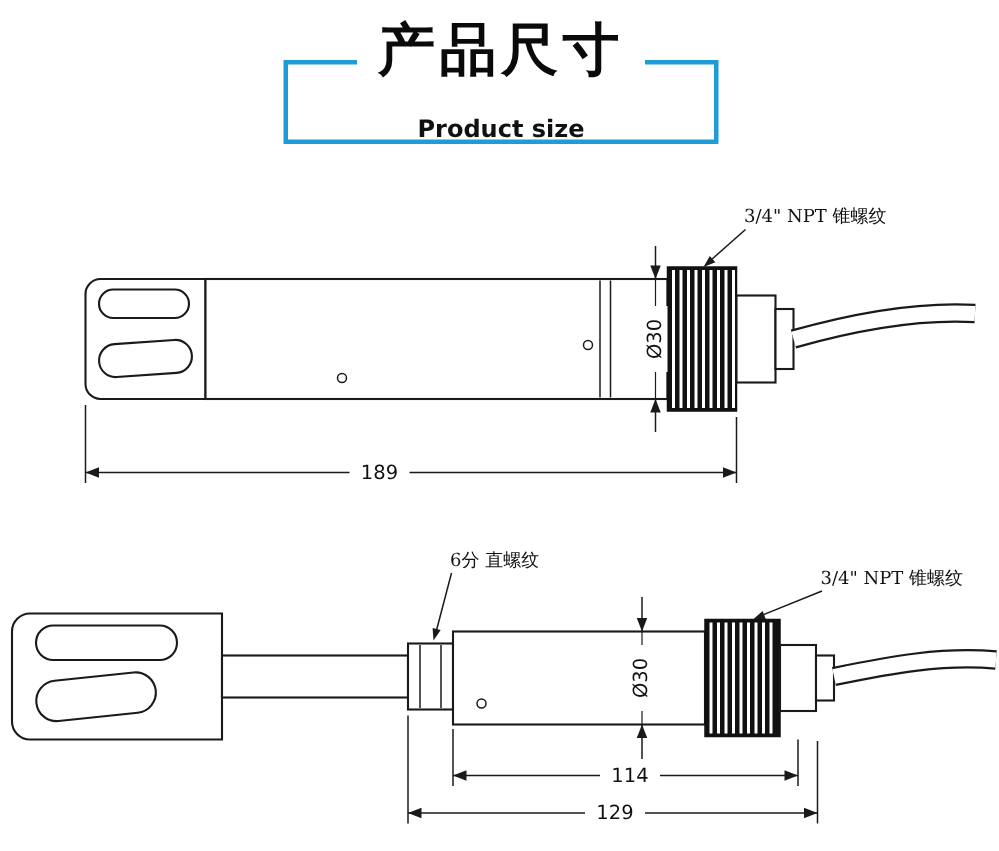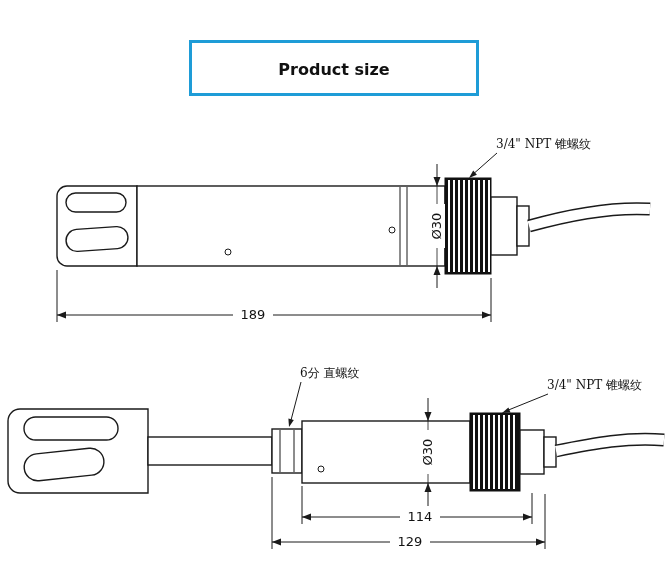--- a/index.html
+++ b/index.html
@@ -5,21 +5,21 @@
   html,body{margin:0;padding:0;background:#fff;}
   #page{position:relative;width:666px;height:567px;background:#fff;overflow:hidden;
         font-family:"DejaVu Sans",sans-serif;}
 
   
   .title-box{position:absolute;left:189px;top:40px;width:284px;height:50px;
              border:3px solid #1e9cd7;background:#fff;z-index:2;}
   .title-cn{position:absolute;top:-29px;left:50%;transform:translateX(-50%);
             background:#fff;padding:0 14px;font-size:38px;font-weight:700;
             letter-spacing:3px;line-height:1;color:#0a0a0a;white-space:nowrap;}
-  .title-en{text-align:center;margin-top:17px;font-size:16px;font-weight:700;color:#111;}
+  .title-en{text-align:center;margin-top:33px;font-size:16px;font-weight:700;color:#111;}
 
   
   svg{position:absolute;left:0;top:0;}
   .outline{fill:#fff;stroke:#1a1a1a;stroke-width:1.4;}
   .solid{fill:#111;stroke:#111;stroke-width:1;}
   .knurl-line{stroke:#fff;stroke-width:2;}
   .thin{stroke:#1a1a1a;stroke-width:1;fill:none;}
   .hair{stroke:#1a1a1a;stroke-width:0.8;fill:none;}
   .arrow{fill:#1a1a1a;stroke:none;}
   .cable-outer{fill:none;stroke:#1a1a1a;stroke-width:13;}
@@ -27,20 +27,21 @@
   .dim-text{font:13px "DejaVu Sans",sans-serif;fill:#111;}
   .label-text{font:12px "DejaVu Serif",serif;fill:#111;}
   .mask{fill:#fff;stroke:none;}
 </style>
 </head>
 <body>
 
 <div id="page">
 
   <div class="title-box">
+    <span class="title-cn">产品尺寸</span>
     <div class="title-en">Product size</div>
   </div>
 
   <svg width="666" height="567" viewBox="0 0 666 567">
 
     <g>
 
       <g>
         <path class="outline" d="M67 186 h70 v80 h-70 a10 10 0 0 1 -10 -10 v-60 a10 10 0 0 1 10 -10 z"></path>
         <rect class="outline" x="66" y="193" width="60" height="19" rx="9.5"></rect>

